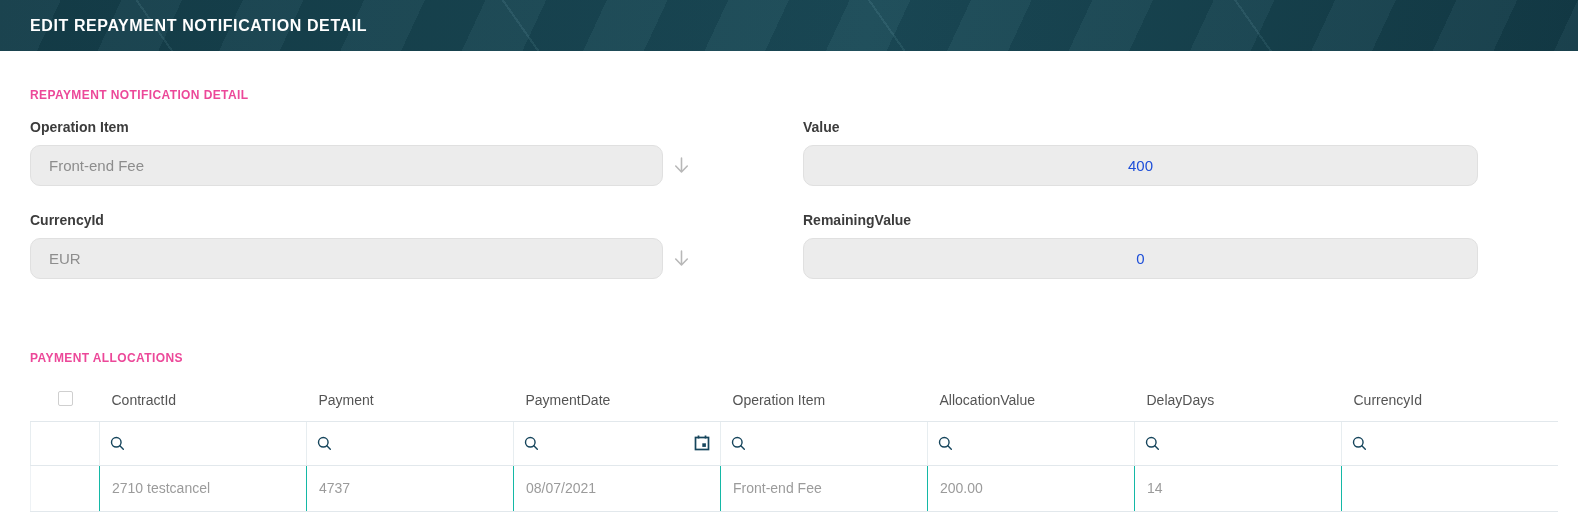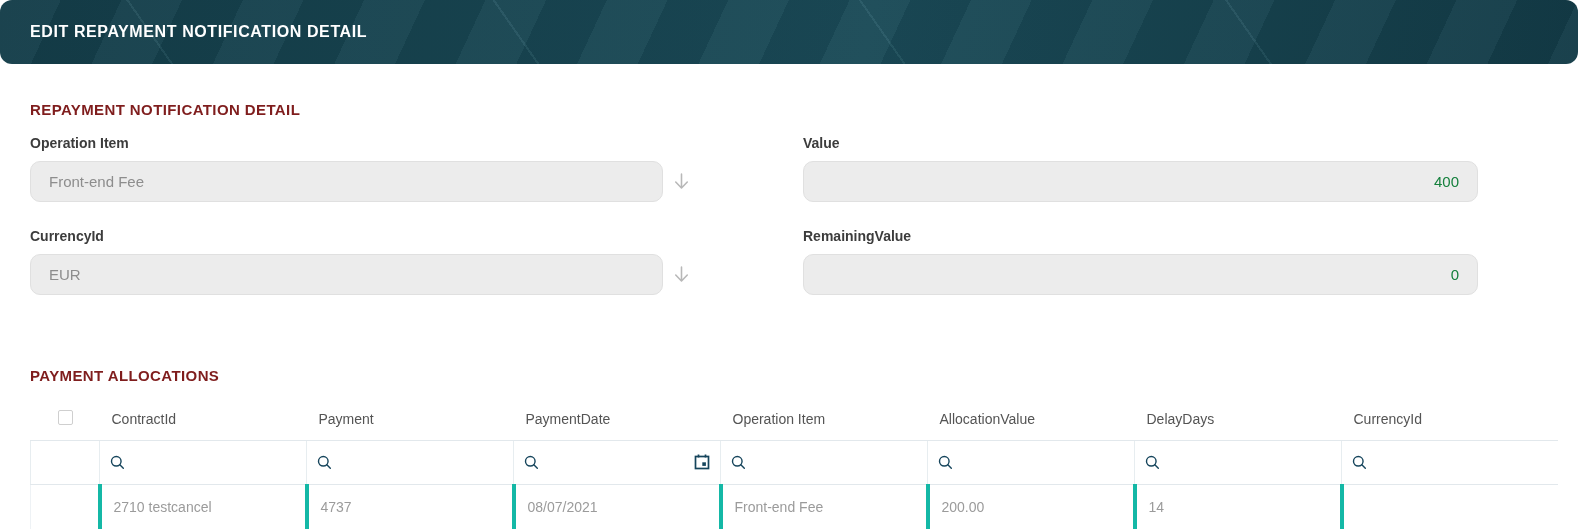--- a/index.html
+++ b/index.html
@@ -1,57 +1,56 @@
 <!DOCTYPE html>
 <html><head>
 <meta charset="utf-8">
 <style>
   * { margin:0; padding:0; box-sizing:border-box; }
   html,body { width:1578px; height:529px; background:#ffffff; overflow:hidden;
               font-family:"Liberation Sans", sans-serif; }
 
   
   .topbar {
-    height:64px; width:100%;
+    height:51px; width:100%;
     display:flex; align-items:center;
     padding-left:30px;
     background:
       repeating-linear-gradient(115deg, rgba(255,255,255,0.03) 0 55px, rgba(0,0,0,0.05) 55px 110px),
       repeating-linear-gradient(55deg, transparent 0 140px, rgba(150,210,220,0.10) 140px 142px, transparent 142px 300px),
       linear-gradient(100deg, #143d49 0%, #1a4a57 55%, #133b47 100%);
-    border-radius: 12px;
   }
   .topbar-title {
     color:#ffffff; font-size:16px; font-weight:bold;
     letter-spacing:0.6px; text-transform:uppercase;
   }
 
   .page { padding:0 0 0 30px; }
 
   .section-title {
-    color:#7f1d1d; font-size:15px; font-weight:bold;
+    color:#ec4899; font-size:12px; font-weight:bold;
     letter-spacing:0.4px; text-transform:uppercase;
   }
   #detail-title { margin-top:37px; }
 
   
   .form-row { display:flex; margin-top:26px; }
   .form-row.first { margin-top:17px; }
   .fld-left  { width:662px; margin-right:111px; }
   .fld-right { width:675px; }
   .fld-label { font-size:14px; font-weight:bold; color:#3c3c3c; margin-bottom:10px; }
   .input-wrap { display:flex; align-items:center; }
   .txt-input {
     height:41px; width:100%;
     background:#ececec; border:1px solid #e0e0e0; border-radius:10px;
     font-family:"Liberation Sans", sans-serif;
     font-size:15px; color:#8d8d8d; padding:0 18px; outline:none;
   }
   .fld-left .txt-input { width:638px; }
-  .txt-input.num { text-align:right; color:#15803d; }
+  .txt-input.num { text-align:center; color:#1d4ed8; }
   .dd-arrow { margin-left:8px; display:flex; align-items:center; }
 
   
   #alloc-title { margin-top:72px; }
   .alloc-table {
     width:1528px; margin-top:14px;
     border-collapse:collapse; table-layout:fixed;
   }
   .alloc-table col.c-check { width:69px; }
   .alloc-table col.c-std   { width:207px; }
@@ -68,21 +67,21 @@
   }
   .filter-row td + td { border-left:1px solid #e7edf0; }
   .filter-row td:first-child { border-left:1px solid #e7edf0; }
   .filter-cell { display:flex; align-items:center; justify-content:space-between; }
 
   .data-row td {
     height:46px; border-bottom:1px solid #e2e8ec;
     font-size:14px; color:#9b9b9b; vertical-align:middle;
     padding:0 12px; white-space:nowrap;
   }
-  .data-row td + td { border-left:4px solid #14b8a6; }
+  .data-row td + td { border-left:1px solid #14b8a6; }
   .data-row td:first-child { border-left:1px solid #eef2f5; }
 
   .checkbox {
     width:15px; height:15px; background:#fff;
     border:1px solid #cfcfcf; border-radius:2px;
     display:inline-block; cursor:pointer;
   }
   .th-check { text-align:center !important; }
 
   .icon-btn { display:inline-flex; align-items:center; cursor:pointer; }

